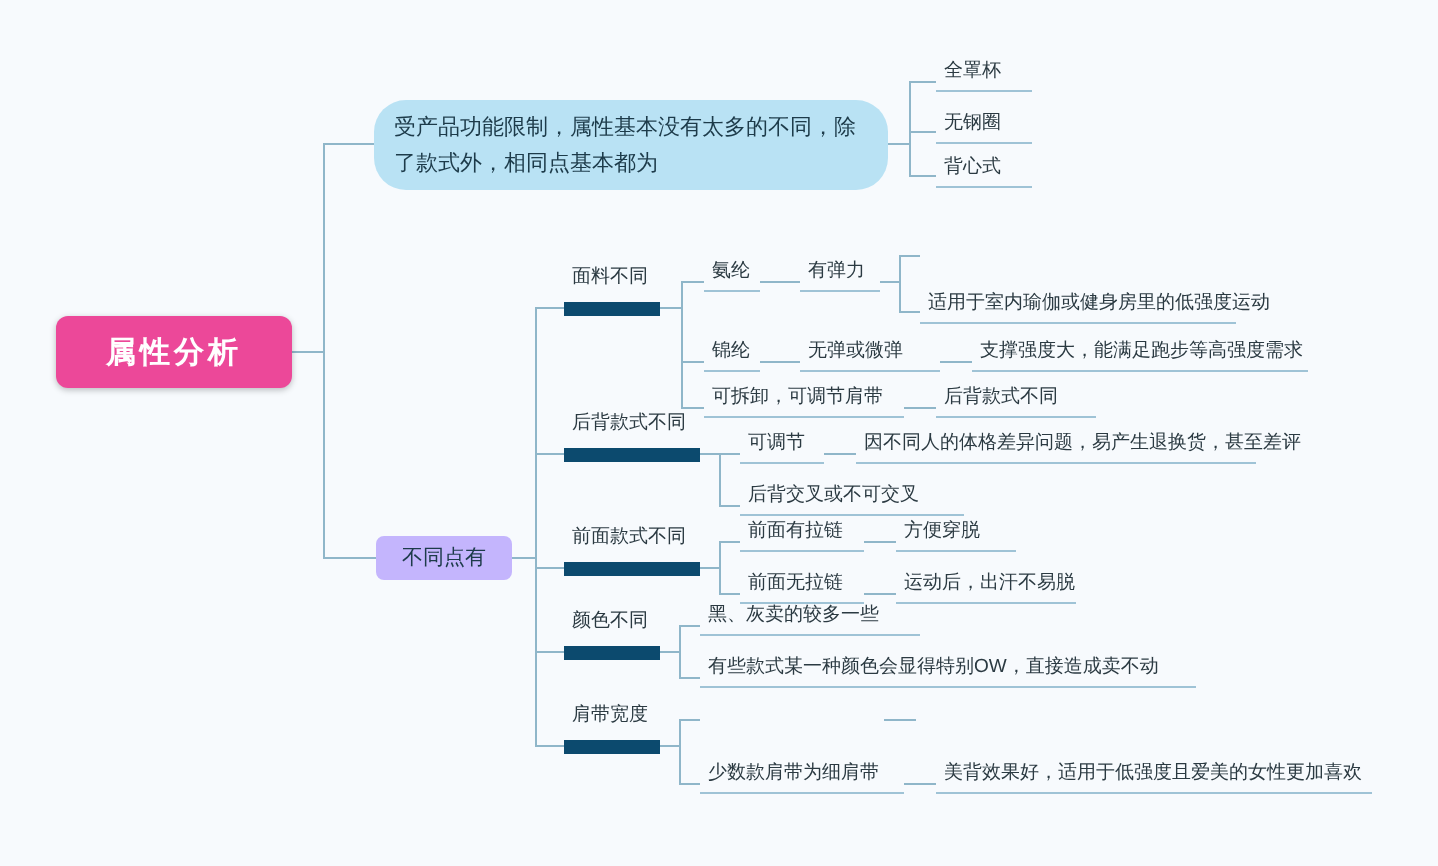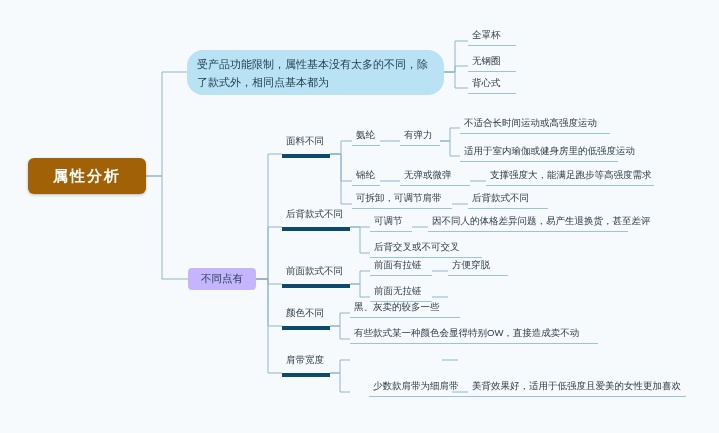--- a/index.html
+++ b/index.html
@@ -24,21 +24,21 @@
   }
   .node {
     position: absolute;
     box-sizing: border-box;
     display: flex;
     align-items: center;
     justify-content: center;
     white-space: nowrap;
   }
   .root {
-    background: #a16207;
+    background: #ec4899;
     color: #ffffff;
     font-size: 15px;
     font-weight: bold;
     letter-spacing: 2px;
     border-radius: 6px;
     box-shadow: 0 1px 3px rgba(0,0,0,0.25);
   }
   .summary {
     background: #b9e2f4;
     color: #1d3b4a;
@@ -70,21 +70,21 @@
     font-size: 9.5px;
     padding: 2px 4px 3px 4px;
     border-bottom: 1px solid #9fc3d6;
     justify-content: flex-start;
     align-items: flex-end;
   }
   .cat {
     color: #2b3a42;
     font-size: 9.5px;
     padding: 2px 4px 6px 4px;
-    border-bottom: 4px solid #0c4a6e;
+    border-bottom: 7px solid #0c4a6e;
     justify-content: flex-start;
     align-items: flex-end;
   }
 </style>
 </head>
 <body>
 
 <div id="canvas">
 
   <svg id="edges">
@@ -164,23 +164,20 @@
   <div class="node cat" style="left:282px; top:142px; width:48px; height:16px;">
     <span>面料不同</span>
   </div>
 
   <div class="node leaf" style="left:352px; top:131px; width:28px; height:15px;">
     <span>氨纶</span>
   </div>
   <div class="node detail" style="left:400px; top:131px; width:40px; height:15px;">
     <span>有弹力</span>
   </div>
-  <div class="node detail" style="left:460px; top:119px; width:150px; height:15px;">
-    <span>不适合长时间运动或高强度运动</span>
-  </div>
   <div class="node detail" style="left:460px; top:147px; width:158px; height:15px;">
     <span>适用于室内瑜伽或健身房里的低强度运动</span>
   </div>
 
   <div class="node leaf" style="left:352px; top:171px; width:28px; height:15px;">
     <span>锦纶</span>
   </div>
   <div class="node detail" style="left:400px; top:171px; width:70px; height:15px;">
     <span>无弹或微弹</span>
   </div>
@@ -213,34 +210,37 @@
   </div>
   <div class="node leaf" style="left:370px; top:261px; width:62px; height:15px;">
     <span>前面有拉链</span>
   </div>
   <div class="node detail" style="left:448px; top:261px; width:60px; height:15px;">
     <span>方便穿脱</span>
   </div>
   <div class="node leaf" style="left:370px; top:287px; width:62px; height:15px;">
     <span>前面无拉链</span>
   </div>
+  <div class="node detail" style="left:448px; top:287px; width:90px; height:15px;">
+    <span>运动后，出汗不易脱</span>
+  </div>
 
   <div class="node cat" style="left:282px; top:314px; width:48px; height:16px;">
     <span>颜色不同</span>
   </div>
   <div class="node leaf" style="left:350px; top:303px; width:110px; height:15px;">
     <span>黑、灰卖的较多一些</span>
   </div>
   <div class="node leaf" style="left:350px; top:329px; width:248px; height:15px;">
     <span>有些款式某一种颜色会显得特别OW，直接造成卖不动</span>
   </div>
 
   <div class="node cat" style="left:282px; top:361px; width:48px; height:16px;">
     <span>肩带宽度</span>
   </div>
-  <div class="node leaf" style="left:369px; top:382px; width:102px; height:15px;">
+  <div class="node leaf" style="left:350px; top:382px; width:102px; height:15px;">
     <span>少数款肩带为细肩带</span>
   </div>
   <div class="node detail" style="left:468px; top:382px; width:218px; height:15px;text-align:center;">
     <span>美背效果好，适用于低强度且爱美的女性更加喜欢</span>
   </div>
 
 </div>
 
 </body></html>

